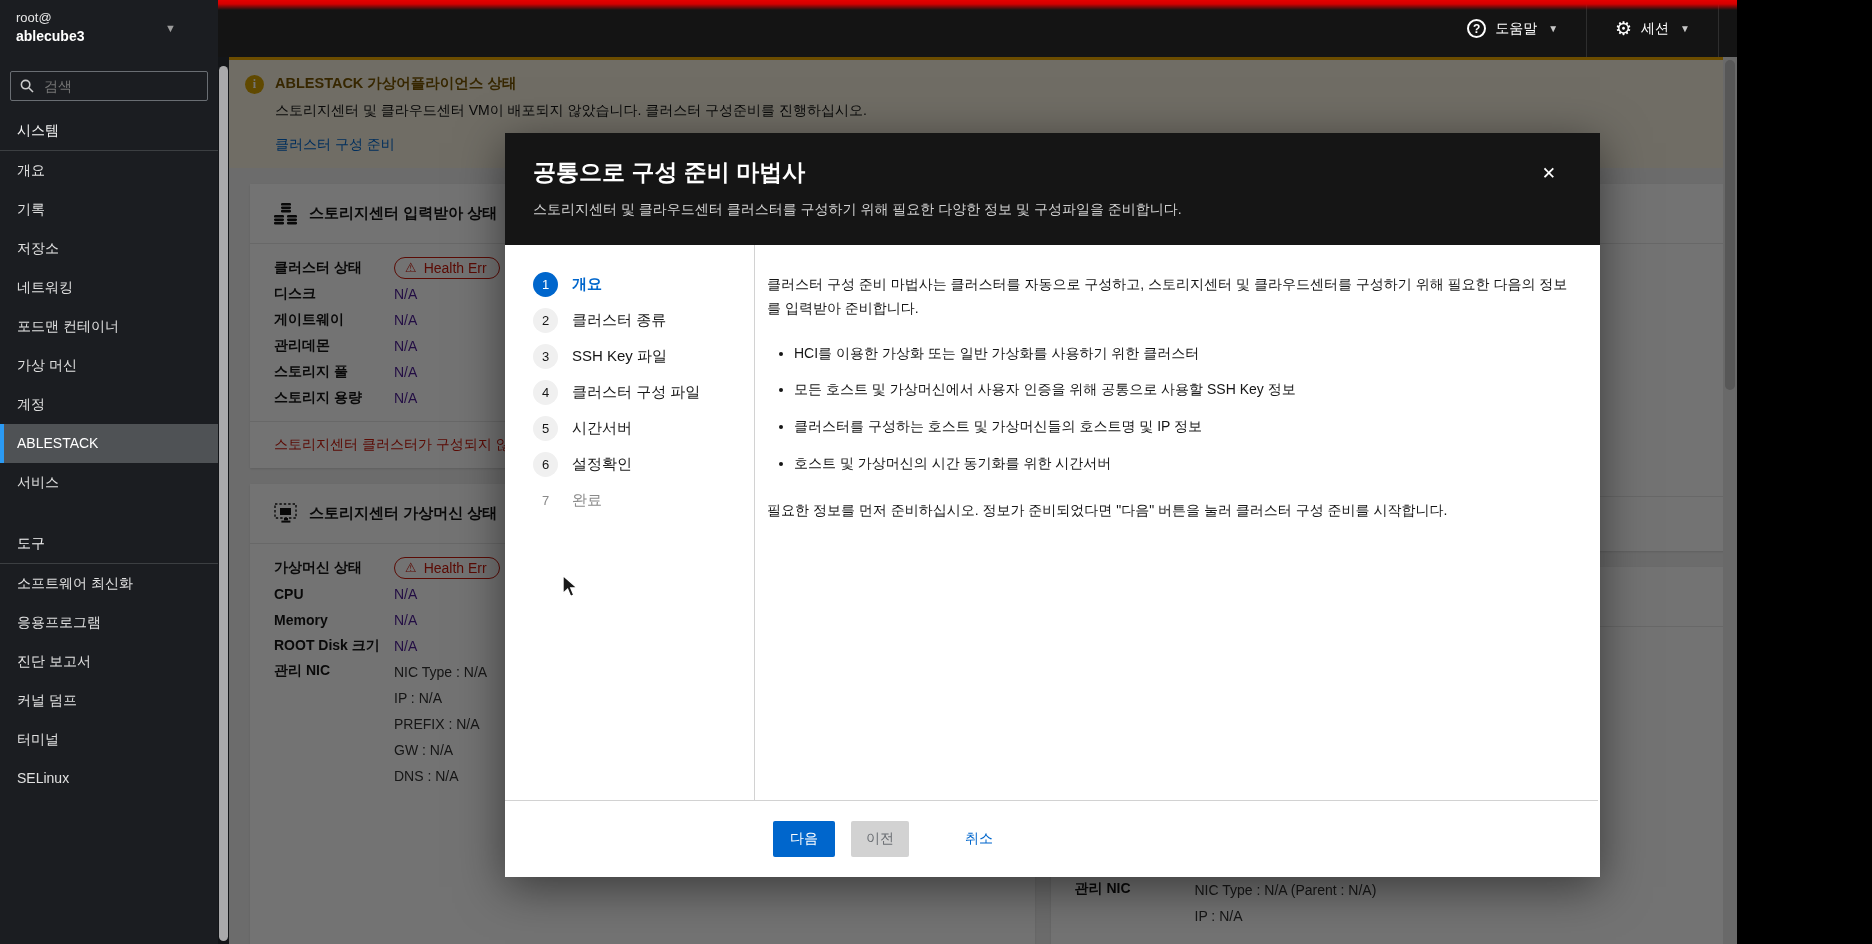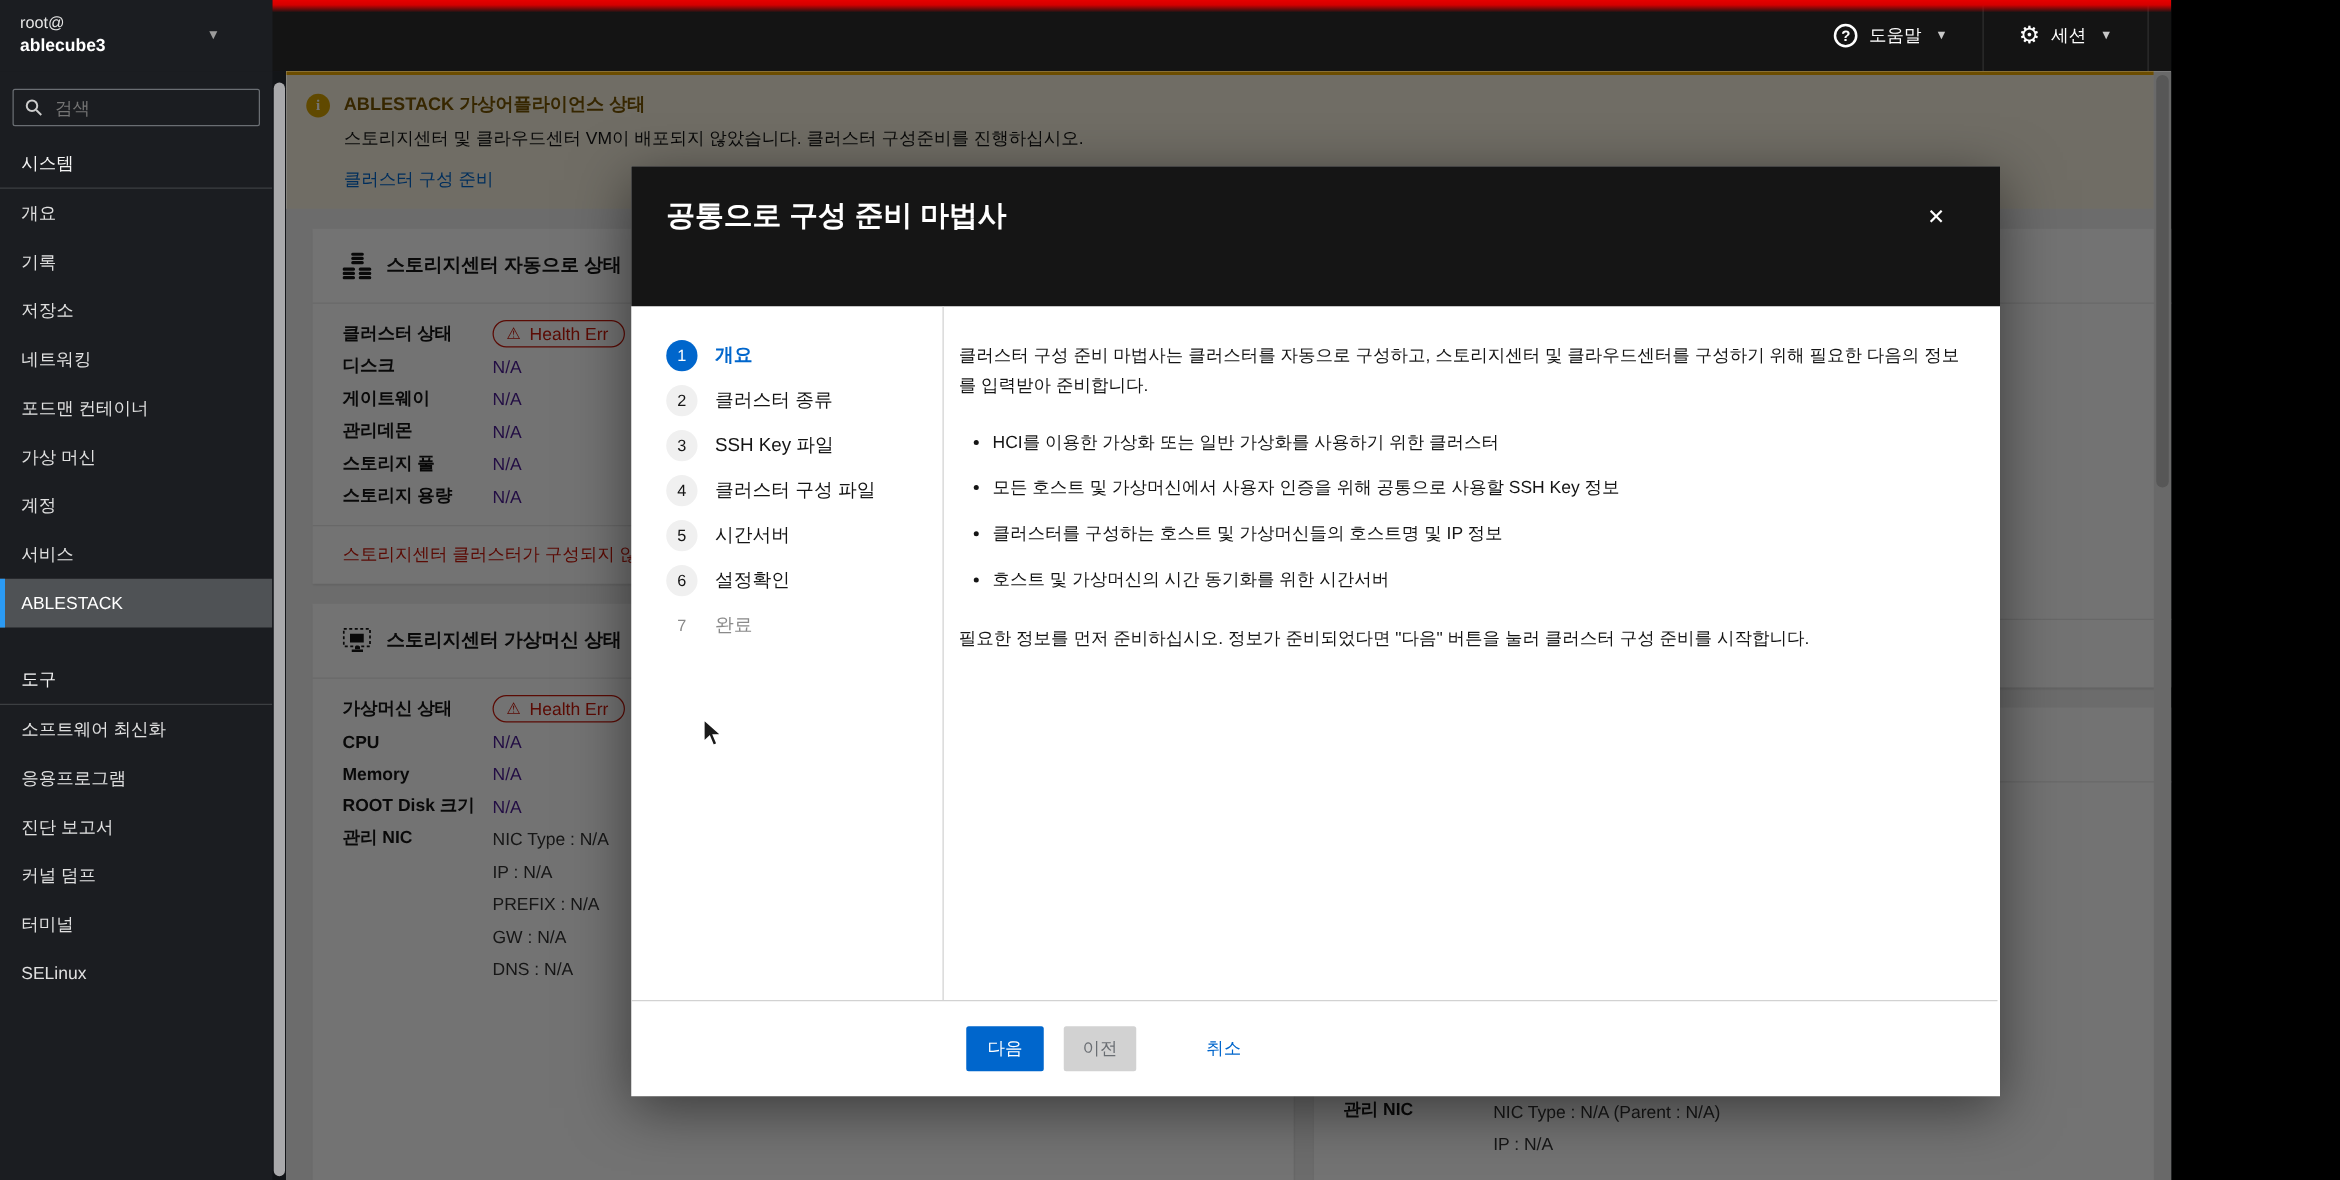--- a/index.html
+++ b/index.html
@@ -126,22 +126,22 @@
       <input type="text" placeholder="검색" style="">
     </div>
     <div class="nav-group-label">시스템</div>
     <div class="nav-item">개요</div>
     <div class="nav-item">기록</div>
     <div class="nav-item">저장소</div>
     <div class="nav-item">네트워킹</div>
     <div class="nav-item">포드맨 컨테이너</div>
     <div class="nav-item">가상 머신</div>
     <div class="nav-item">계정</div>
+    <div class="nav-item active">ABLESTACK</div>
     <div class="nav-item">서비스</div>
-    <div class="nav-item active">ABLESTACK</div>
     <div class="nav-gap"></div>
     <div class="nav-group-label">도구</div>
     <div class="nav-item">소프트웨어 최신화</div>
     <div class="nav-item">응용프로그램</div>
     <div class="nav-item">진단 보고서</div>
     <div class="nav-item">커널 덤프</div>
     <div class="nav-item">터미널</div>
     <div class="nav-item">SELinux</div>
   </div>
   <div class="side-scroll">
@@ -169,21 +169,21 @@
                   <rect x="7" y="3.4" width="10" height="2.6" rx="1.2"></rect>
                   <rect x="7" y="6.8" width="10" height="2.6" rx="1.2"></rect>
                 <rect x="0" y="12" width="10" height="2.6" rx="1.2"></rect>
                   <rect x="0" y="15.4" width="10" height="2.6" rx="1.2"></rect>
                   <rect x="0" y="18.8" width="10" height="2.6" rx="1.2"></rect>
                 <rect x="13" y="12" width="10" height="2.6" rx="1.2"></rect>
                   <rect x="13" y="15.4" width="10" height="2.6" rx="1.2"></rect>
                   <rect x="13" y="18.8" width="10" height="2.6" rx="1.2"></rect>
               </g>
             </svg>
-            <span>스토리지센터 자동으로 상태</span>
+            <span>스토리지센터 입력받아 상태</span>
           </div>
           <div class="card-body">
             <div class="row">
               <span class="lab">클러스터 상태</span>
               <span class="badge">
                 <span class="warn-glyph">⚠</span>
                 <span>Health Err</span>
               </span>
             </div>
             <div class="row">
@@ -293,20 +293,21 @@
     <div class="scrollbar-right">
       <div class="thumb"></div>
     </div>
   </div>
 
   <div class="backdrop"></div>
 
   <div class="modal">
     <div class="modal-head">
       <div class="modal-title">공통으로 구성 준비 마법사</div>
+      <div class="modal-sub">스토리지센터 및 클라우드센터 클러스터를 구성하기 위해 필요한 다양한 정보 및 구성파일을 준비합니다.</div>
       <button class="modal-close">✕</button>
     </div>
     <div class="wizard">
       <div class="steps">
         <div class="step active">
           <span class="step-num">1</span>
           <span>개요</span>
         </div>
         <div class="step">
           <span class="step-num">2</span>

